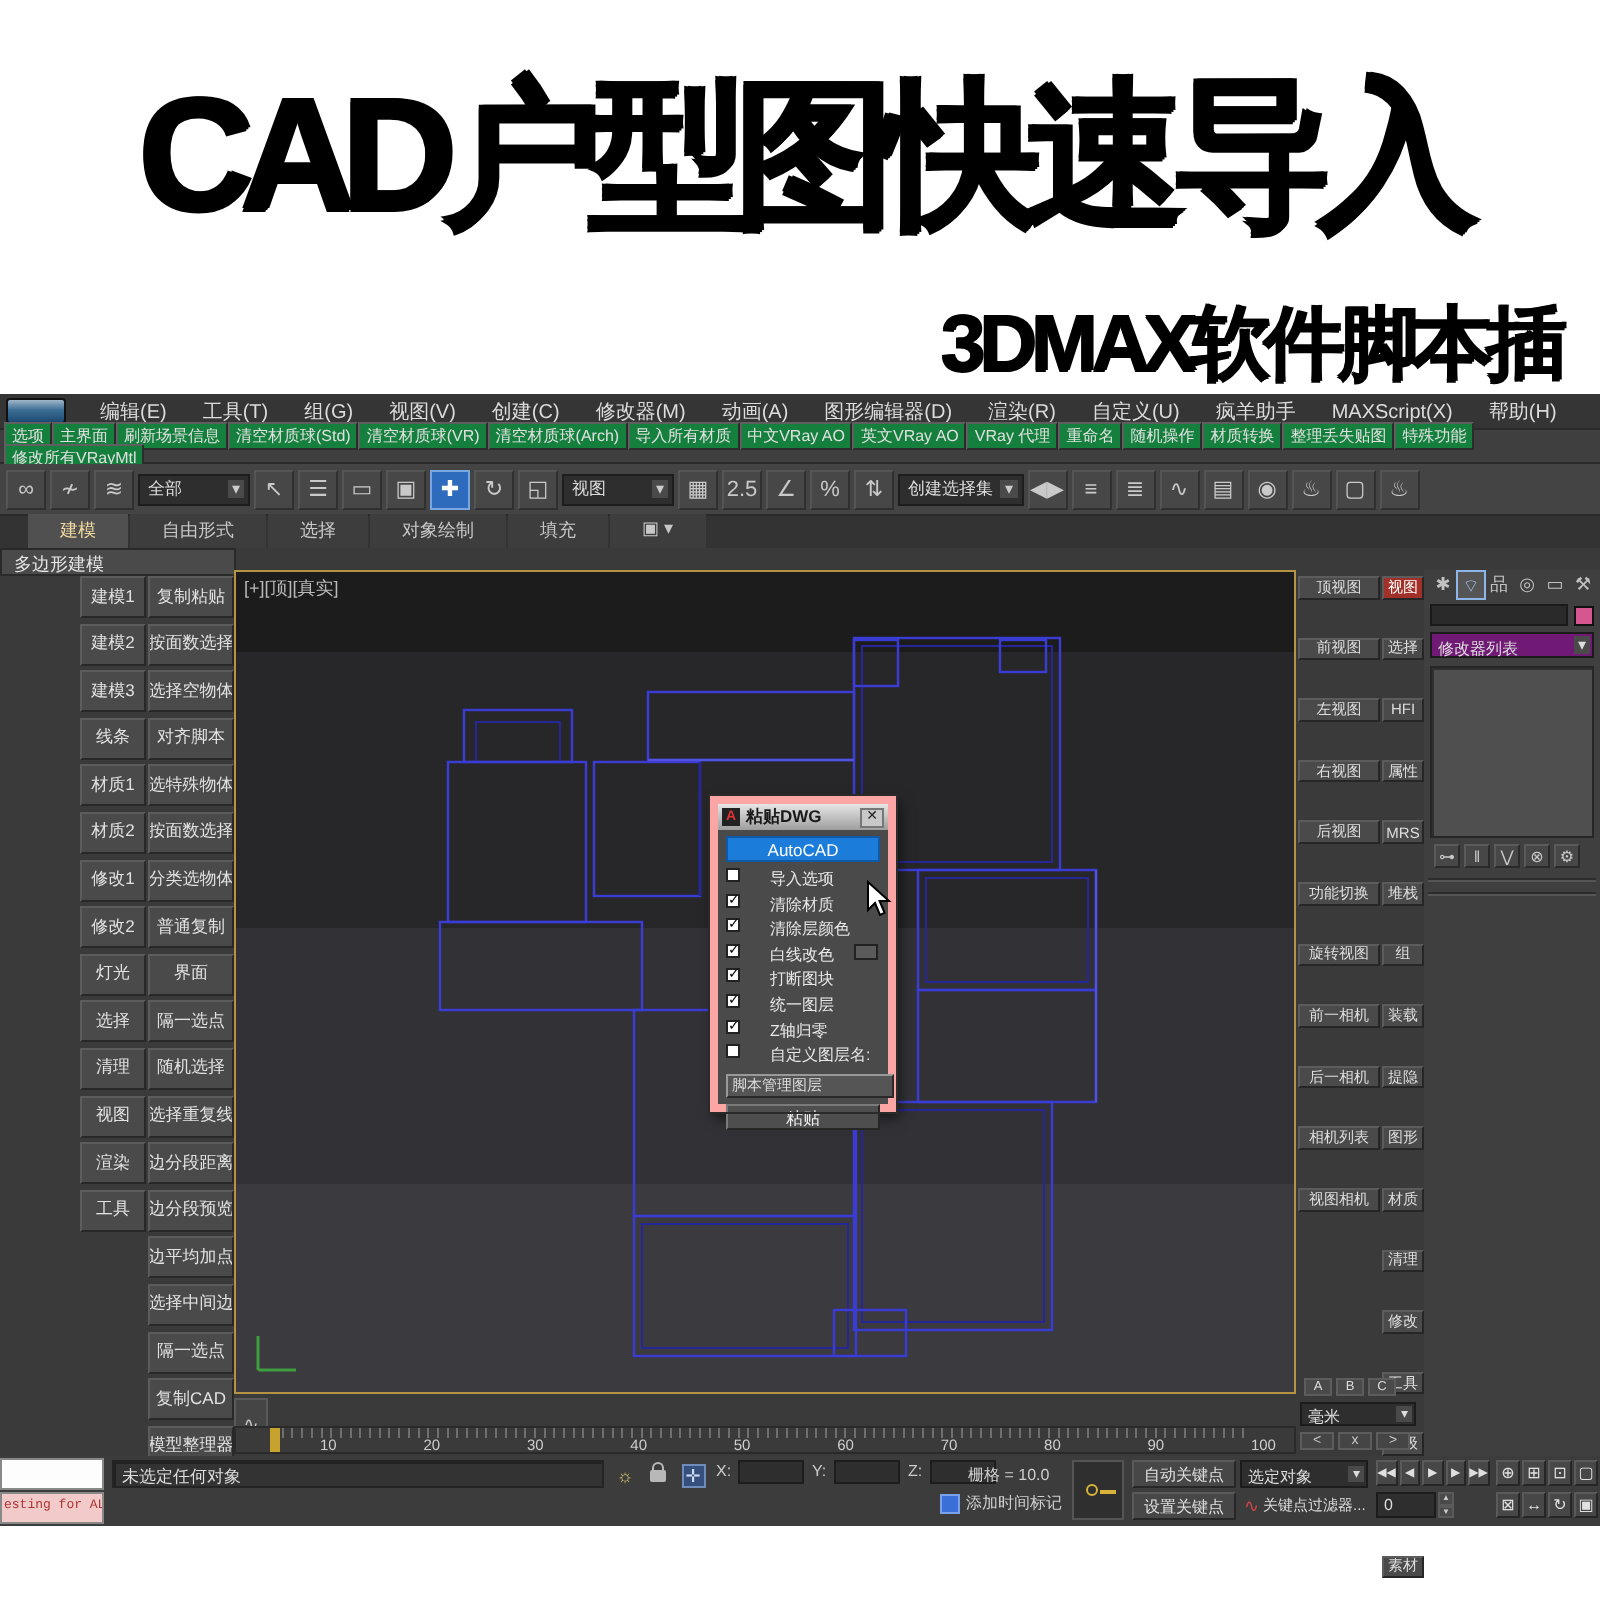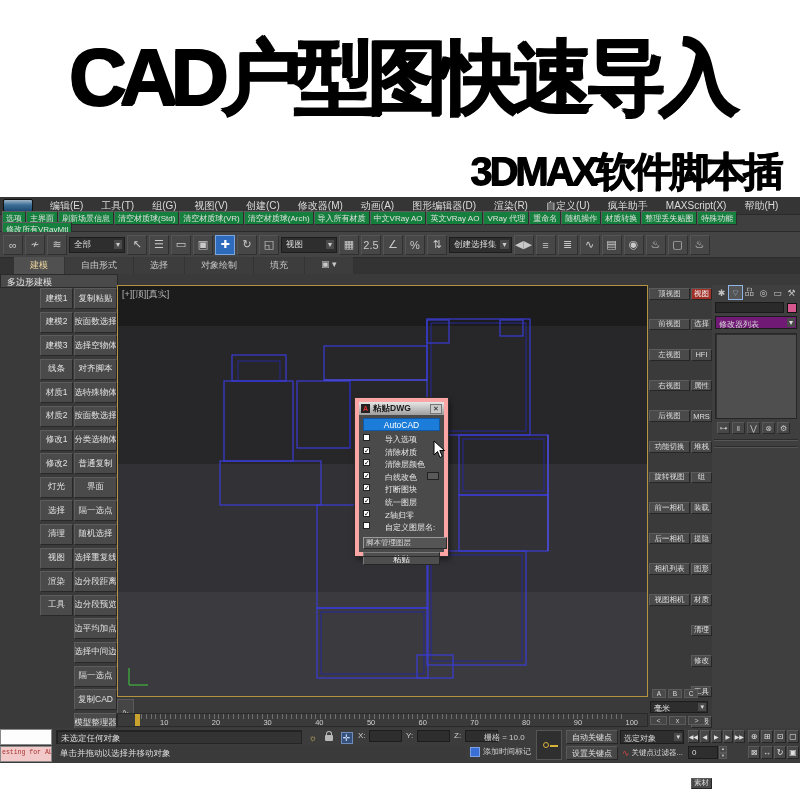--- a/index.html
+++ b/index.html
@@ -490,21 +490,20 @@
         <span>80</span>
         <span>90</span>
         <span>100</span>
       </span>
   </div>
 
   <div class="statusbar">
     <div class="listener-top"></div>
     <div class="listener-bot">esting for ALl</div>
     <div class="status-box">未选定任何对象</div>
-    <div class="prompt-box">单击并拖动以选择并移动对象</div>
 
     <span class="mini-ic" style="left:306px;">☼</span>
     <span class="mini-ic" style="left:322px;">
         <span class="lock-i"></span>
       </span>
     <span class="mini-ic" style="left:340px;">
         <span class="xyz-i">✛</span>
       </span>
 
     <span class="coord" style="left:358px;">X:</span>

